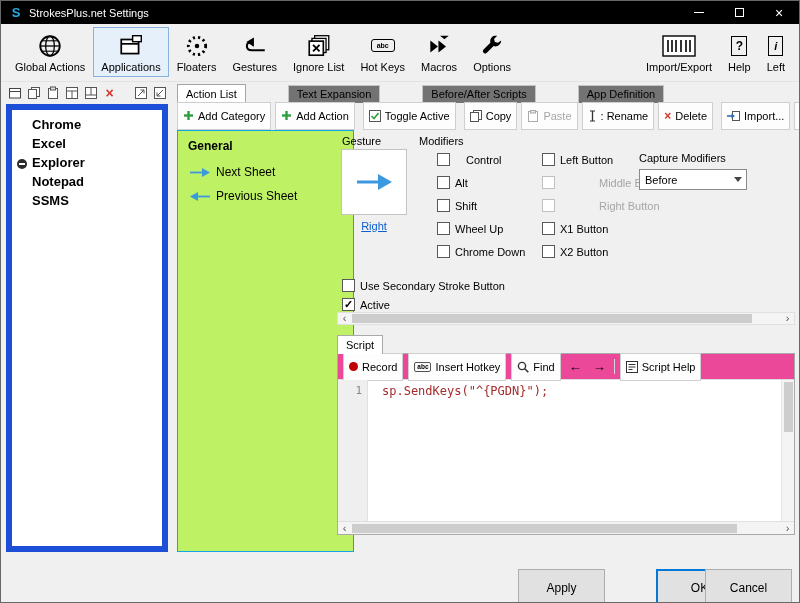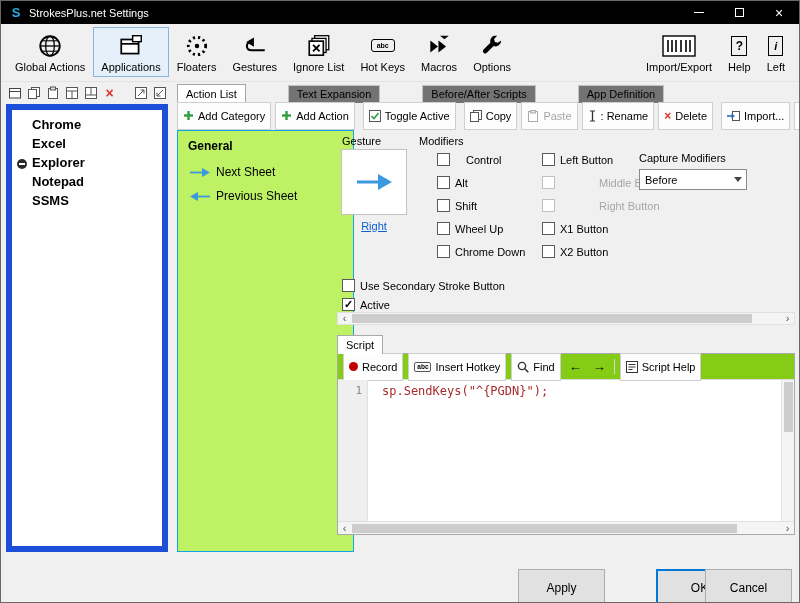--- a/index.html
+++ b/index.html
@@ -106,21 +106,21 @@
   .vscroll { position:absolute; width:13px; background:#f4f4f4; border-left:1px solid #e4e4e4; }
   .vthumb { position:absolute; left:2px; width:9px; background:#cdcdcd; }
 
   
   .script-tab { position:absolute; left:336px; top:334px; width:46px; height:19px; background:#fff;
                 border:1px solid #a9a9a9; border-bottom:none; z-index:3; display:flex; align-items:center;
                 justify-content:center; font-size:11px; }
   .script-panel { position:absolute; left:336px; top:352px; width:458px; height:182px;
                   background:#fff; border:1px solid #a9a9a9; }
   .script-toolbar { position:absolute; left:0; top:0; width:100%; height:26px; border-bottom:1px solid #dcdcdc;
-                    display:flex; align-items:center; gap:5px; padding:0 5px; background:#84cc16; }
+                    display:flex; align-items:center; gap:5px; padding:0 5px; background:#ec4899; }
   .record-dot { width:9px; height:9px; border-radius:50%; background:#c00000; }
   .mini-keycap { display:inline-flex; align-items:center; justify-content:center; border:1px solid #555;
                  border-radius:2px; width:17px; height:10px; font-size:6.5px; font-weight:bold; }
   .nav-arrow { font-size:13px; line-height:1; padding:0 3px; }
   .gutter { position:absolute; left:0; top:26px; width:30px; height:143px; background:#efefef;
             border-right:1px solid #e0e0e0; }
   .line-num { position:absolute; top:4px; right:5px; font-family:"DejaVu Sans Mono", monospace;
               font-size:11px; color:#8a8a8a; }
   .code-line { position:absolute; left:44px; top:30px; font-family:"DejaVu Sans Mono", monospace;
                font-size:12px; color:#a62b2b; white-space:pre; }

